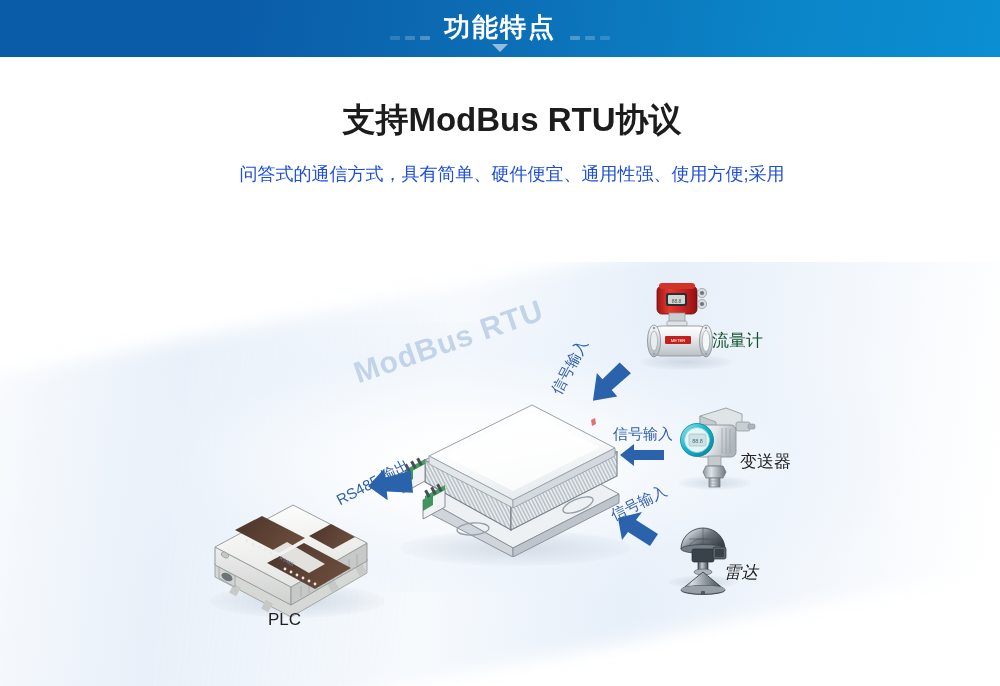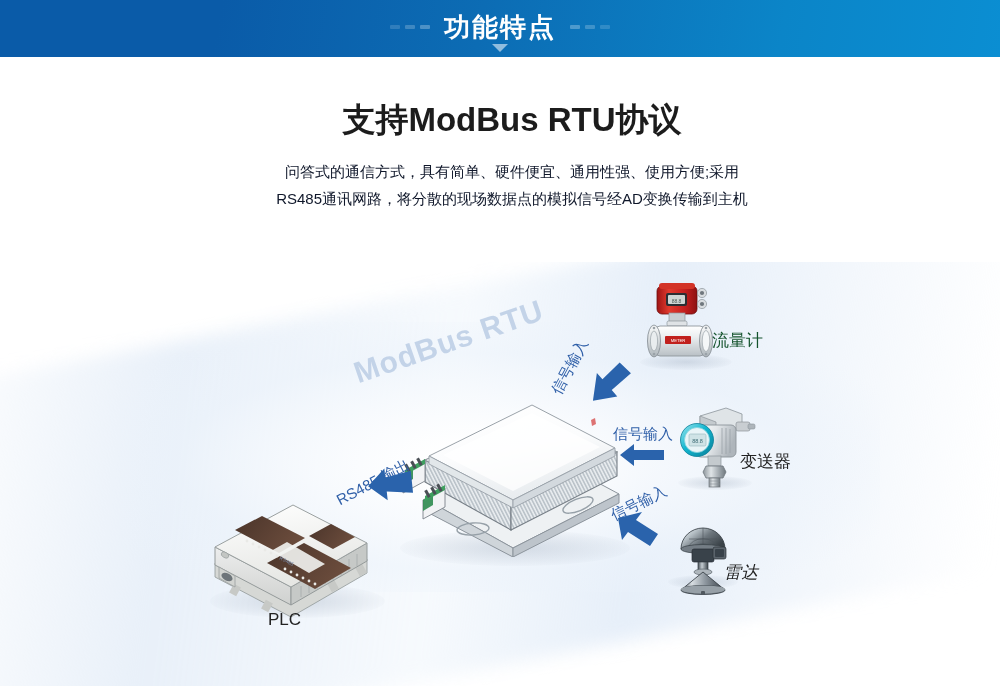--- a/index.html
+++ b/index.html
@@ -23,21 +23,21 @@
     position: absolute;
     left: 0; top: 0;
     width: 1000px; height: 57px;
     background: linear-gradient(100deg, #0a5ba8 0%, #0a5ba8 22%, #0c6cb4 48%, #0b85c8 78%, #0b8ed2 100%);
     display: flex;
     align-items: center;
     justify-content: center;
   }
   .banner-inner {
     display: flex;
-    align-items: center;
+    align-items: flex-end;
     gap: 14px;
     transform: translateY(-2px);
   }
   .dashes { display: flex; align-items: center; gap: 5px; }
   .dash {
     display: block;
     width: 10px; height: 4px;
     background: rgba(255,255,255,0.34);
     border-radius: 1px;
   }
@@ -79,22 +79,22 @@
     margin-top: 43px;
     font-size: 33px;
     font-weight: bold;
     color: #1c1c1c;
     letter-spacing: 0px;
     line-height: 1.2;
   }
   .section-desc {
     margin: 18px auto 0 auto;
     width: 680px;
-    font-size: 15px;
-    color: #0f172a;
+    font-size: 18px;
+    color: #1d4ed8;
     line-height: 1.85;
   }
 
   
   .diagram {
     position: absolute;
     left: 0; top: 262px;
     width: 1000px; height: 424px;
     overflow: hidden;
   }
@@ -186,21 +186,20 @@
         <span class="dash"></span>
       </span>
     </div>
     <span class="banner-arrow"></span>
   </div>
 
   <div class="headings">
     <div class="section-title">支持ModBus RTU协议</div>
     <div class="section-desc">
       <div>问答式的通信方式，具有简单、硬件便宜、通用性强、使用方便;采用</div>
-      <div>RS485通讯网路，将分散的现场数据点的模拟信号经AD变换传输到主机</div>
     </div>
   </div>
 
   <div class="diagram">
     <div class="diagram-bg"></div>
     <div class="diagram-bg2"></div>
 
     <div class="watermark">ModBus RTU</div>
 
     <div class="shadow" style="left:210px; top:322px; width:175px; height:34px;"></div>

